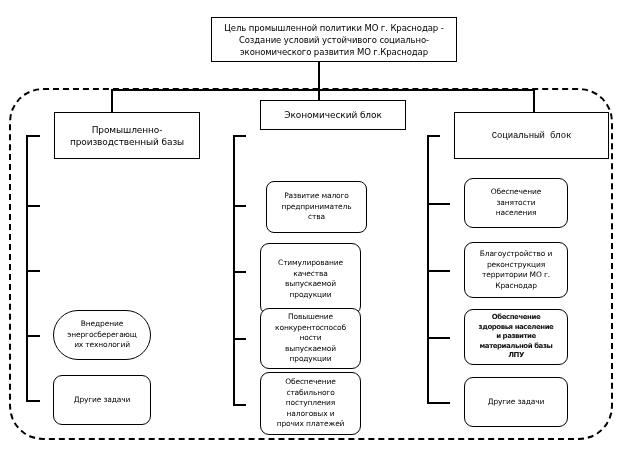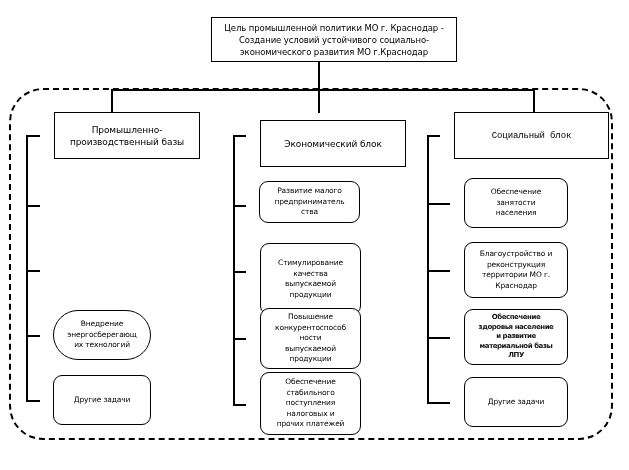--- a/index.html
+++ b/index.html
@@ -118,28 +118,28 @@
     <span class="txt">Внедрение
 энергосберегающ
 их технологий</span>
   </div>
 
   <div class="ln ln-h" style="left:26px; top:400px; width:14px;"></div>
   <div class="box task-box" style="left:38px; top:375px; width:98px; height:50px;">
     <span class="txt">Другие задачи</span>
   </div>
 
-  <div class="box header-box" style="left:245px; top:120px; width:146px; height:47px;">
+  <div class="box header-box" style="left:245px; top:100px; width:146px; height:30px;">
     <span class="txt">Экономический блок</span>
   </div>
   <div class="ln ln-v" style="left:233px; top:135px; height:270px;"></div>
   <div class="ln ln-h" style="left:233px; top:135px; width:13px;"></div>
 
   <div class="ln ln-h" style="left:233px; top:205px; width:13px;"></div>
-  <div class="box task-box" style="left:244px; top:181px; width:101px; height:42px;">
+  <div class="box task-box" style="left:251px; top:181px; width:101px; height:52px;border-radius:8px;">
     <span class="txt">Развитие малого
 предприниматель
 ства</span>
   </div>
 
   <div class="ln ln-h" style="left:233px; top:271px; width:13px;"></div>
   <div class="box task-box" style="left:245px; top:243px; width:101px; height:72px;">
     <span class="txt">Стимулирование
 качества
 выпускаемой

